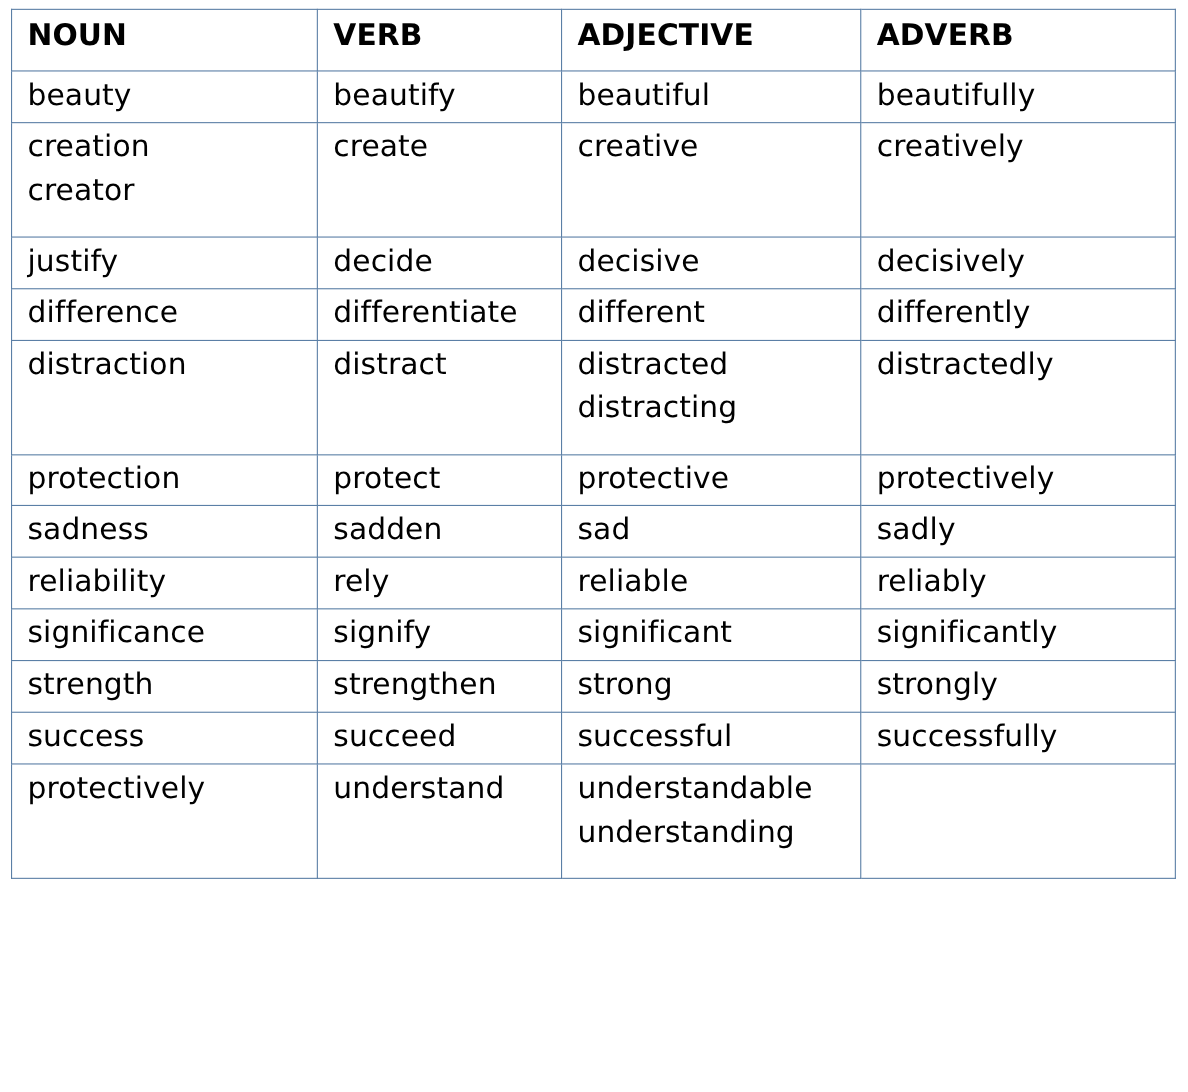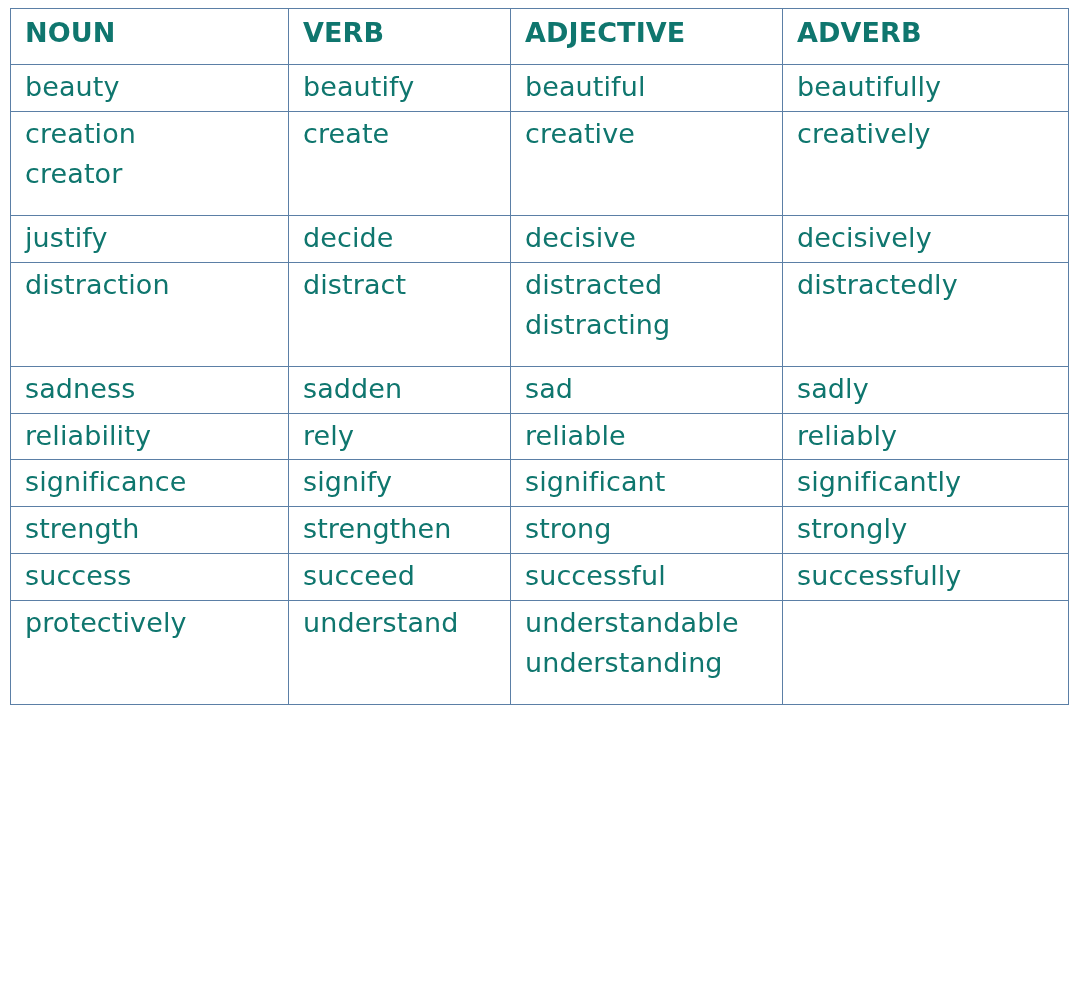--- a/index.html
+++ b/index.html
@@ -30,21 +30,21 @@
   table.word-table col.c0 { width: 278px; }
   table.word-table col.c1 { width: 222px; }
   table.word-table col.c2 { width: 272px; }
   table.word-table col.c3 { width: 286px; }
 
   table.word-table th,
   table.word-table td {
     border: 1px solid #5b7fa6;
     padding: 6px 10px 8px 14px;
     vertical-align: top;
-    color: #0f766e;
+    color: #000000;
     font-size: 27px;
     line-height: 1.18;
     font-weight: 400;
     letter-spacing: 0.1px;
     box-sizing: border-box;
   }
   table.word-table th {
     font-weight: bold;
     font-size: 27px;
     text-align: left;
@@ -117,33 +117,61 @@
           <td>
             <span class="line">decide</span>
           </td>
           <td>
             <span class="line">decisive</span>
           </td>
           <td>
             <span class="line">decisively</span>
           </td>
         </tr>
+        <tr>
+          <td>
+            <span class="line">difference</span>
+          </td>
+          <td>
+            <span class="line">differentiate</span>
+          </td>
+          <td>
+            <span class="line">different</span>
+          </td>
+          <td>
+            <span class="line">differently</span>
+          </td>
+        </tr>
         <tr class="tall-2">
           <td>
             <span class="line">distraction</span>
           </td>
           <td>
             <span class="line">distract</span>
           </td>
           <td>
             <span class="line">distracted</span>
             <span class="line">distracting</span>
           </td>
           <td>
             <span class="line">distractedly</span>
+          </td>
+        </tr>
+        <tr>
+          <td>
+            <span class="line">protection</span>
+          </td>
+          <td>
+            <span class="line">protect</span>
+          </td>
+          <td>
+            <span class="line">protective</span>
+          </td>
+          <td>
+            <span class="line">protectively</span>
           </td>
         </tr>
         <tr>
           <td>
             <span class="line">sadness</span>
           </td>
           <td>
             <span class="line">sadden</span>
           </td>
           <td>

